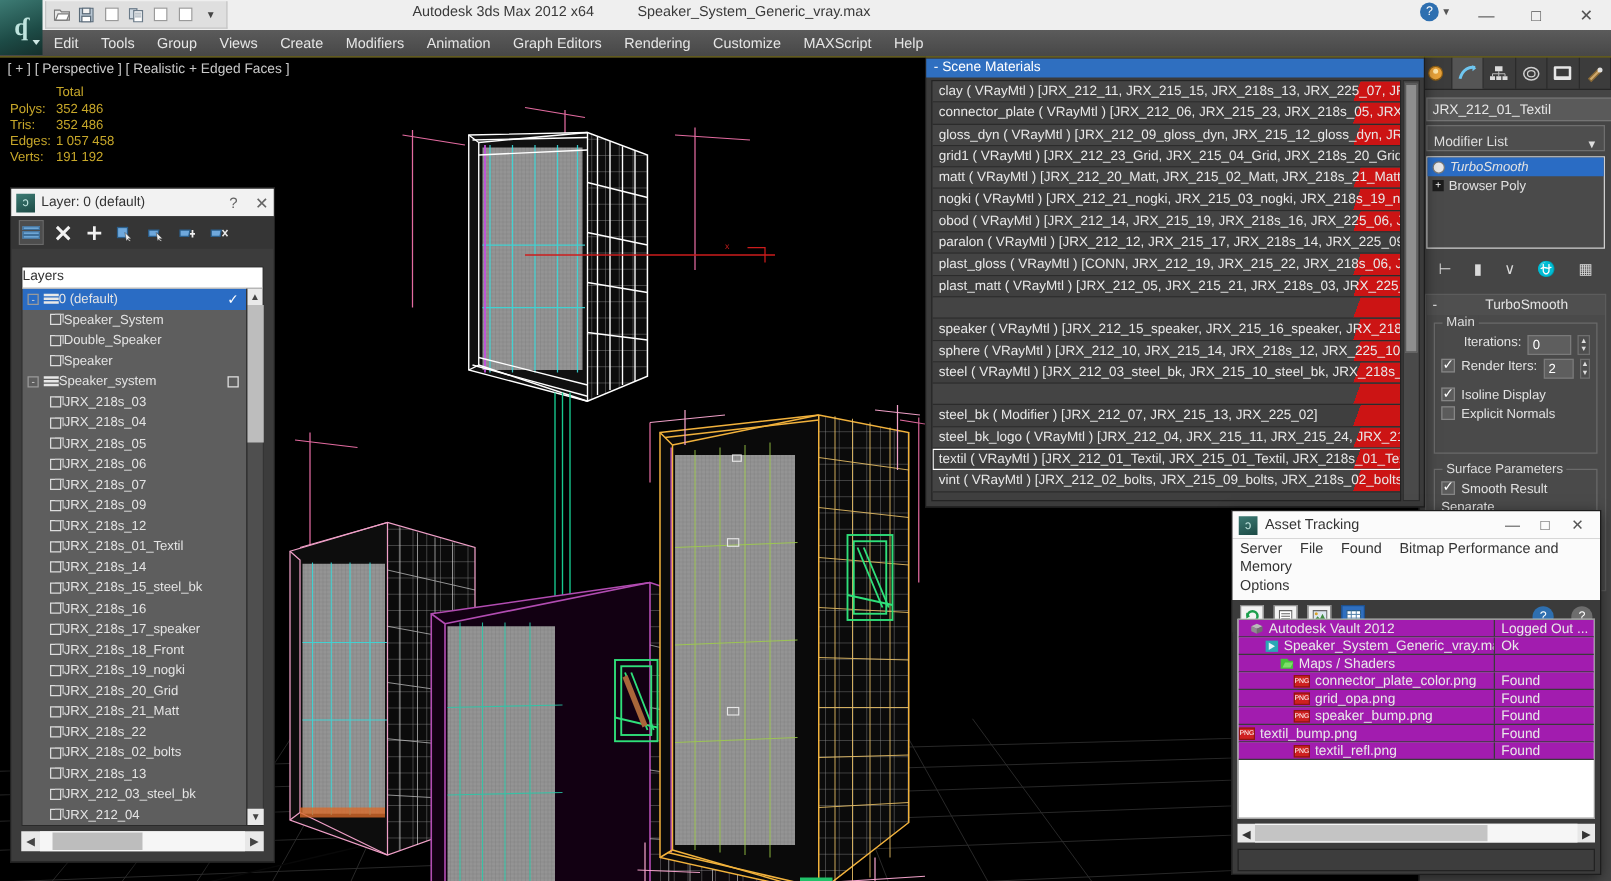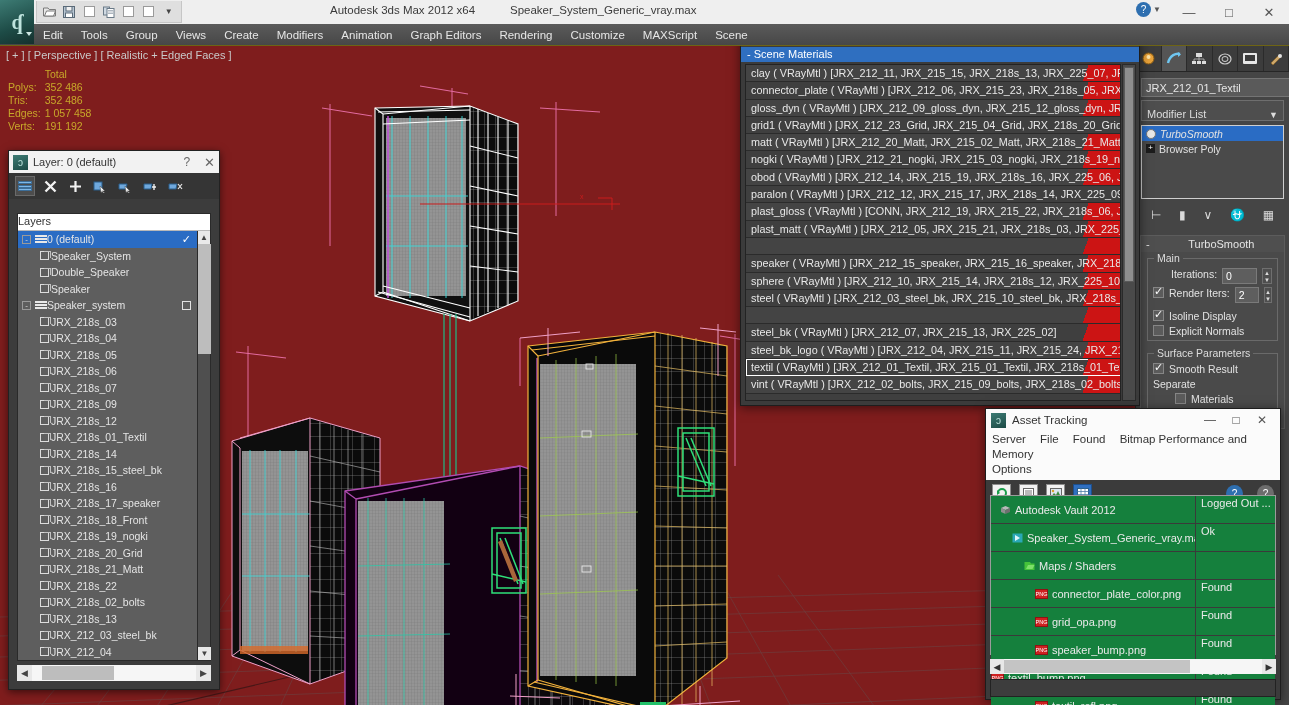--- a/index.html
+++ b/index.html
@@ -27,21 +27,21 @@
   .helpcirc { width:15px;height:15px;border-radius:50%;background:#2e6fb0;color:#fff;font-size:10px;
      display:flex;align-items:center;justify-content:center;}
 
   
   .menubar { position:absolute; left:0; top:24px; width:1289px; height:22px;
      background:linear-gradient(#5b5b5b,#474747); border-bottom:1px solid #6e6414; display:flex; align-items:center;}
   .menubar .mi { padding:0 9px; color:#e6e6e6; font-size:11.5px; line-height:22px; }
   .menuspacer { width:34px; }
 
   
-  .viewport { position:absolute; left:0; top:46px; width:1135px; height:659px; background:#7f1d1d; overflow:hidden;}
+  .viewport { position:absolute; left:0; top:46px; width:1135px; height:659px; background:#000000; overflow:hidden;}
   .vplabel { position:absolute; left:6px; top:3px; color:#c9c9c9; font-size:11px; }
   .stats { position:absolute; left:8px; top:22px; color:#c8a82a; font-size:10.5px; line-height:13px;}
   .stats table { border-collapse:collapse; }
   .stats td { padding:0 4px 0 0; color:#c8a82a; font-size:10.5px; white-space:nowrap;}
   .stats td.lab { text-align:left; }
 
   
   .grid { position:absolute; left:0; bottom:0; width:1135px; height:250px; opacity:.5;}
   
   .obj { position:absolute; }
@@ -123,21 +123,21 @@
   .cpstack { margin:4px 5px; height:74px; background:#4a4a4a; border:1px solid #cfcfcf; }
   .cpstackrow { height:15px; display:flex; align-items:center; padding:0 4px; color:#e2e2e2; font-size:10.5px; gap:4px;}
   .cpstackrow.sel { background:#2a6cc4; font-style:italic; }
   .bulb { width:10px;height:10px;border-radius:50%; background:#e7e7e7; border:1px solid #777; flex:0 0 auto;}
   .plus { width:9px;height:9px;background:#1c1c1c; color:#fff; font-size:8px; line-height:8px; text-align:center; flex:0 0 auto;}
   .cpstacktools{ height:24px; display:flex; align-items:center; justify-content:space-around; padding:0 6px; color:#dadada; font-size:12px;}
   .rollup { margin:8px 4px 0 4px; background:#4a4a4a; border:1px solid #5c5c5c;}
   .rollhdr { height:16px; background:#4f4f4f; color:#e4e4e4; font-size:11px; display:flex; align-items:center; padding:0 5px; }
   .rollhdr .mn { margin-right:14px; }
   .rollhdr .tt { flex:1; text-align:center; }
-  .grp { margin:6px 6px 4px 6px; border:1px solid #6a6a6a; padding:6px 5px 0 5px; position:relative;}
+  .grp { margin:6px 6px 4px 6px; border:1px solid #6a6a6a; padding:6px 5px 22px 5px; position:relative;}
   .grp > .glab { position:absolute; left:6px; top:-7px; background:#4a4a4a; padding:0 3px; color:#ddd; font-size:10.5px;}
   .prow { display:flex; align-items:flex-start; gap:5px; margin:3px 0; color:#e2e2e2; font-size:10.5px;}
   .prow .lbl { white-space:nowrap; }
   .spinbox { height:16px; width:38px; background:#5e5e5e; border:1px solid #7a7a7a; color:#fff; font-size:10.5px;
      display:flex;align-items:center; padding:0 3px;}
   .spinarr { width:11px;height:16px; background:#4e4e4e; border:1px solid #6f6f6f; display:flex;flex-direction:column;
      align-items:center; justify-content:space-around; color:#ddd; font-size:6px;}
   .cb { width:11px;height:11px; background:#5b5b5b; border:1px solid #868686; position:relative; flex:0 0 auto;}
   .cb.on:after { content:"\2713"; position:absolute; left:0px; top:-3px; font-size:11px; color:#fff;}
   .indent { padding-left:22px; }
@@ -154,21 +154,21 @@
   .atMenu span { margin-right:11px; }
   .atTools { height:26px; background:#3b3b3b; display:flex; align-items:center; padding:0 6px; gap:8px;}
   .atTools .ti{ width:19px;height:19px; display:flex;align-items:center;justify-content:center; background:#f2f2f2; border:1px solid #8d8d8d;}
   .atTools .ti.act{ background:#2f6fc0; border-color:#1d4f8c;}
   .atTools .sp{ margin-left:auto; }
   .atHelp { width:17px;height:17px;border-radius:50%; background:#2e6fb0; color:#fff; font-size:10px;
      display:flex;align-items:center;justify-content:center; margin-left:6px;}
   .atGrid { position:absolute; left:4px; top:86px; right:4px; height:160px; background:#fff; border:1px solid #9b9b9b;}
   .atHead { display:flex; height:19px; background:#fff; color:#2b2b2b; font-size:11.5px; border-bottom:1px solid #b5b5b5;}
   .atHead .c1{ flex:1; padding:2px 6px;} .atHead .c2{ width:80px; padding:2px 6px; border-left:1px solid #b5b5b5;}
-  .atRow { display:flex; height:28px; font-size:11px; color:#e9e9e9; background:#15803d; border-bottom:1px solid #3a3a3a;}
+  .atRow { display:flex; height:14px; font-size:11px; color:#e9e9e9; background:#a21caf; border-bottom:1px solid #3a3a3a;}
   .atRow .c1{ flex:1; display:flex; align-items:center; gap:4px; overflow:hidden; white-space:nowrap;}
   .atRow .c2{ width:80px; padding:1px 5px; border-left:1px solid #3a3a3a; white-space:nowrap; overflow:hidden;}
   .atRow .fi{ width:12px;height:11px; flex:0 0 auto; display:flex;align-items:center;justify-content:center;
       font-size:6px; color:#fff; font-weight:bold;}
   .pngic { background:#cf2020; border:1px solid #8d1414; width:13px;height:10px; color:#fff; font-size:5.5px;
       display:flex;align-items:center;justify-content:center; font-family:"Liberation Sans",sans-serif;}
   .atHScroll { position:absolute; left:4px; right:4px; top:250px; height:15px; background:#e8e8e8; display:flex; align-items:center;}
   .atHScroll .ar{ width:14px; text-align:center; color:#333; font-size:9px;}
   .atHScroll .track{ flex:1; height:15px; background:#f6f6f6; position:relative;}
   .atHScroll .thumb{ position:absolute; left:0; top:1px; height:13px; width:186px; background:#c4c4c4;}
@@ -898,21 +898,21 @@
         <div class="mrow"><span class="redflag"></span><span class="txt">nogki ( VRayMtl ) [JRX_212_21_nogki, JRX_215_03_nogki, JRX_218s_19_no...</span></div>
         <div class="mrow"><span class="redflag"></span><span class="txt">obod  ( VRayMtl )  [JRX_212_14, JRX_215_19, JRX_218s_16, JRX_225_06, JR...</span></div>
         <div class="mrow"><span class="txt">paralon  ( VRayMtl )  [JRX_212_12, JRX_215_17, JRX_218s_14, JRX_225_09,..</span></div>
         <div class="mrow"><span class="redflag"></span><span class="txt">plast_gloss  ( VRayMtl )  [CONN, JRX_212_19, JRX_215_22, JRX_218s_06, JR...</span></div>
         <div class="mrow"><span class="redflag"></span><span class="txt">plast_matt  ( VRayMtl )  [JRX_212_05, JRX_215_21, JRX_218s_03, JRX_225_2...</span></div>
         <div class="mrow"><span class="redflag"></span></div>
         <div class="mrow"><span class="redflag"></span><span class="txt">speaker ( VRayMtl ) [JRX_212_15_speaker, JRX_215_16_speaker, JRX_218s...</span></div>
         <div class="mrow"><span class="redflag"></span><span class="txt">sphere  ( VRayMtl )  [JRX_212_10, JRX_215_14, JRX_218s_12, JRX_225_10, J...</span></div>
         <div class="mrow"><span class="redflag"></span><span class="txt">steel  ( VRayMtl )  [JRX_212_03_steel_bk, JRX_215_10_steel_bk, JRX_218s_1...</span></div>
         <div class="mrow"><span class="redflag"></span></div>
-        <div class="mrow"><span class="redflag"></span><span class="txt">steel_bk ( VRayMtl ) [JRX_212_07, JRX_215_13, JRX_225_02]</span></div>
+        <div class="mrow"><span class="redflag"></span><span class="txt">steel_bk ( Modifier ) [JRX_212_07, JRX_215_13, JRX_225_02]</span></div>
         <div class="mrow"><span class="redflag"></span><span class="txt">steel_bk_logo  ( VRayMtl )  [JRX_212_04, JRX_215_11, JRX_215_24, JRX_218...</span></div>
         <div class="mrow sel"><span class="redflag"></span><span class="txt">textil  ( VRayMtl )  [JRX_212_01_Textil, JRX_215_01_Textil, JRX_218s_01_Tex...</span></div>
         <div class="mrow"><span class="redflag"></span><span class="txt">vint ( VRayMtl ) [JRX_212_02_bolts, JRX_215_09_bolts, JRX_218s_02_bolts,...</span></div>
       </div>
     <div class="mbvscroll">
       <div class="thumb"></div>
     </div>
   </div>
 
   <div class="asset">
@@ -1054,21 +1054,21 @@
     <span class="mi">Tools</span>
     <span class="mi">Group</span>
     <span class="mi">Views</span>
     <span class="mi">Create</span>
     <span class="mi">Modifiers</span>
     <span class="mi">Animation</span>
     <span class="mi">Graph Editors</span>
     <span class="mi">Rendering</span>
     <span class="mi">Customize</span>
     <span class="mi">MAXScript</span>
-    <span class="mi">Scene</span>
+    <span class="mi">Help</span>
   </div>
 
   <div class="appbar">
     <div class="apptitle">Autodesk 3ds Max  2012 x64</div>
     <div class="appfile">Speaker_System_Generic_vray.max</div>
     <div class="helpwrap">
       <span class="helpcirc">?</span>
       <span style="color:#555;font-size:8px">▼</span>
     </div>
     <div class="winctl">

